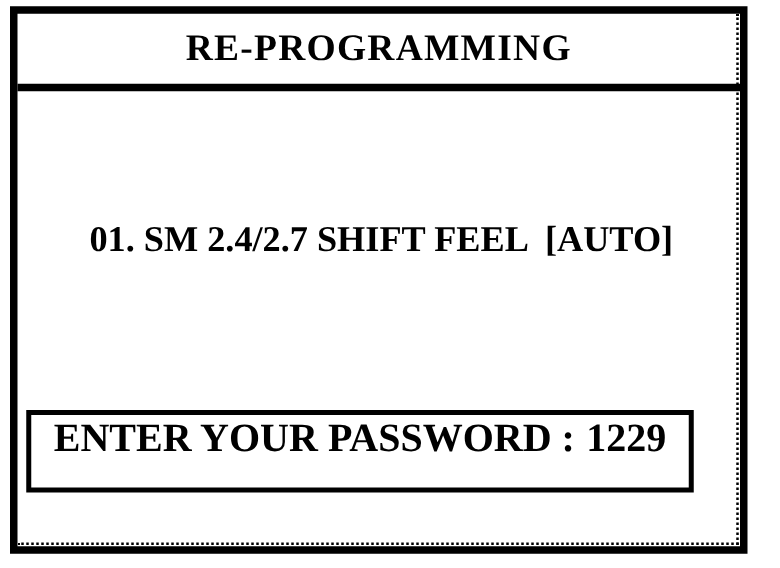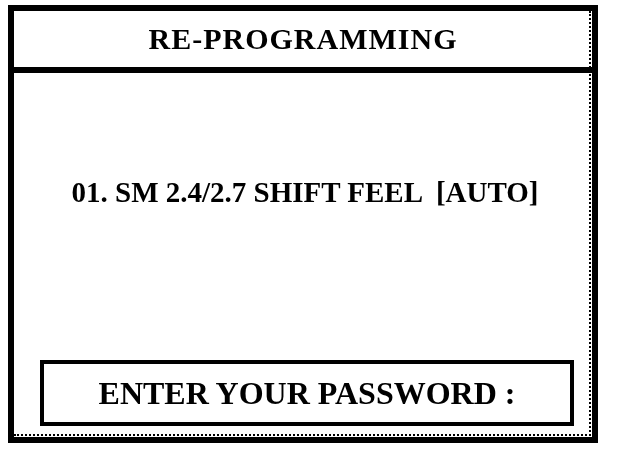--- a/index.html
+++ b/index.html
@@ -65,50 +65,50 @@
     left: 14px;
     font-size: 29px;
     line-height: 34px;
     white-space: pre;
     cursor: default;
   }
   .menu-item.item-1 { top: 130px; }
   .menu-item.item-2 { top: 225px; }
   .password-box {
     position: absolute;
-    left: 26px;
+    left: 7px;
     top: 317px;
     width: 534px;
     height: 66px;
     border: 4px solid #000000;
     box-sizing: border-box;
     display: flex;
-    align-items: center;
+    align-items: flex-start;
     justify-content: center;
     gap: 9px;
     font-size: 32px;
     white-space: pre;
     background: #ffffff;
-    margin-top: 32px;
   }
 </style>
 </head>
 <body>
 
 <div class="screen">
   <div class="frame">
 
     <div class="header">
       <span class="title">RE-PROGRAMMING</span>
     </div>
 
     <div class="menu-item item-1">
       <span>01. SM 2.4/2.7 SHIFT FEEL  [AUTO]</span>
     </div>
 
 
     <div class="password-box">
       <span>ENTER YOUR PASSWORD :</span>
+      <span>1229</span>
     </div>
 
     <div class="scan-artifact"></div>
   </div>
 </div>
 
 </body></html>

